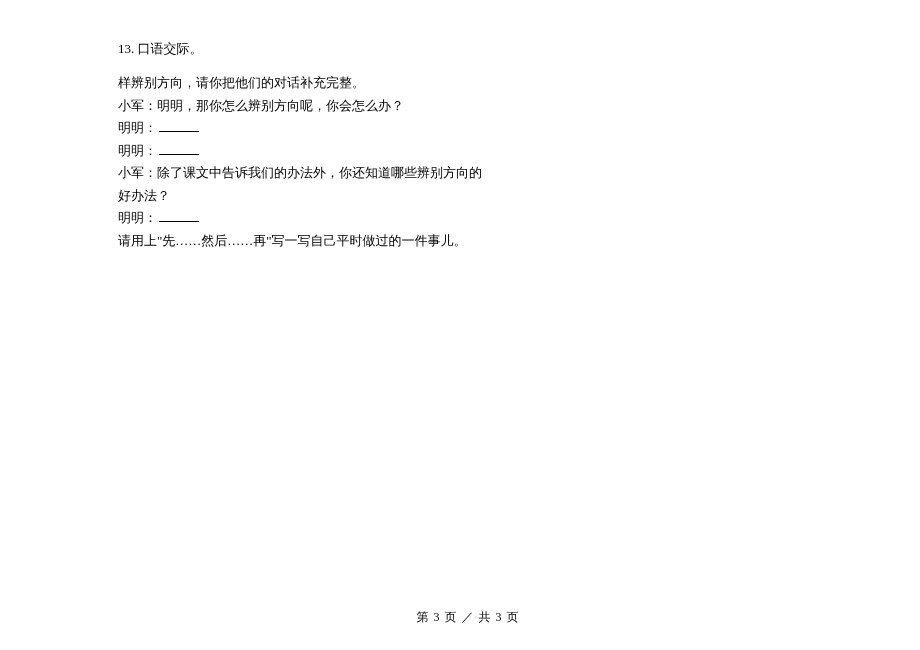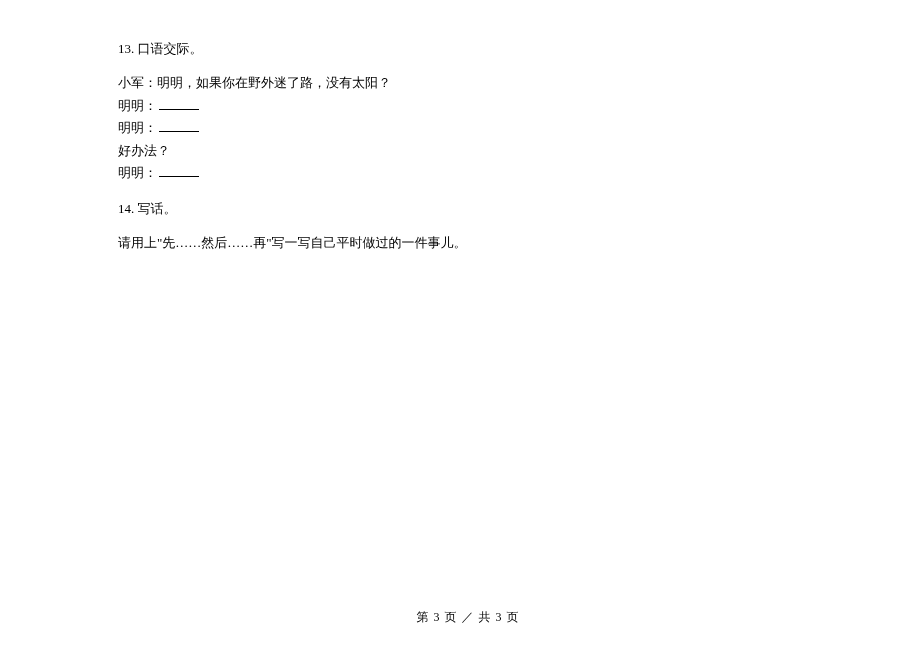--- a/index.html
+++ b/index.html
@@ -47,30 +47,31 @@
       font-size: 12px;
       letter-spacing: 1px;
     }
   </style>
 </head>
 <body>
 
 <div class="content">
   <div class="question-header">13.  口语交际。</div>
 
-  <div class="paragraph">小军：明明，如果你在野外迷了路，没有太阳？</div>
+  <div class="paragraph">样辨别方向，请你把他们的对话补充完整。</div>
+  <div class="paragraph">小军：明明，那你怎么辨别方向呢，你会怎么办？</div>
   <div class="paragraph">
     <span>明明：</span><span class="blank"></span>
   </div>
   <div class="paragraph">
     <span>明明：</span><span class="blank"></span>
   </div>
+  <div class="paragraph">小军：除了课文中告诉我们的办法外，你还知道哪些辨别方向的</div>
   <div class="paragraph">好办法？</div>
   <div class="paragraph">
     <span>明明：</span><span class="blank"></span>
   </div>
 
-  <div class="question-header section-gap">14.  写话。</div>
 
   <div class="paragraph">请用上"先……然后……再"写一写自己平时做过的一件事儿。</div>
 </div>
 
 <div class="footer">第 3 页 ／ 共 3 页</div>
 
 </body></html>

